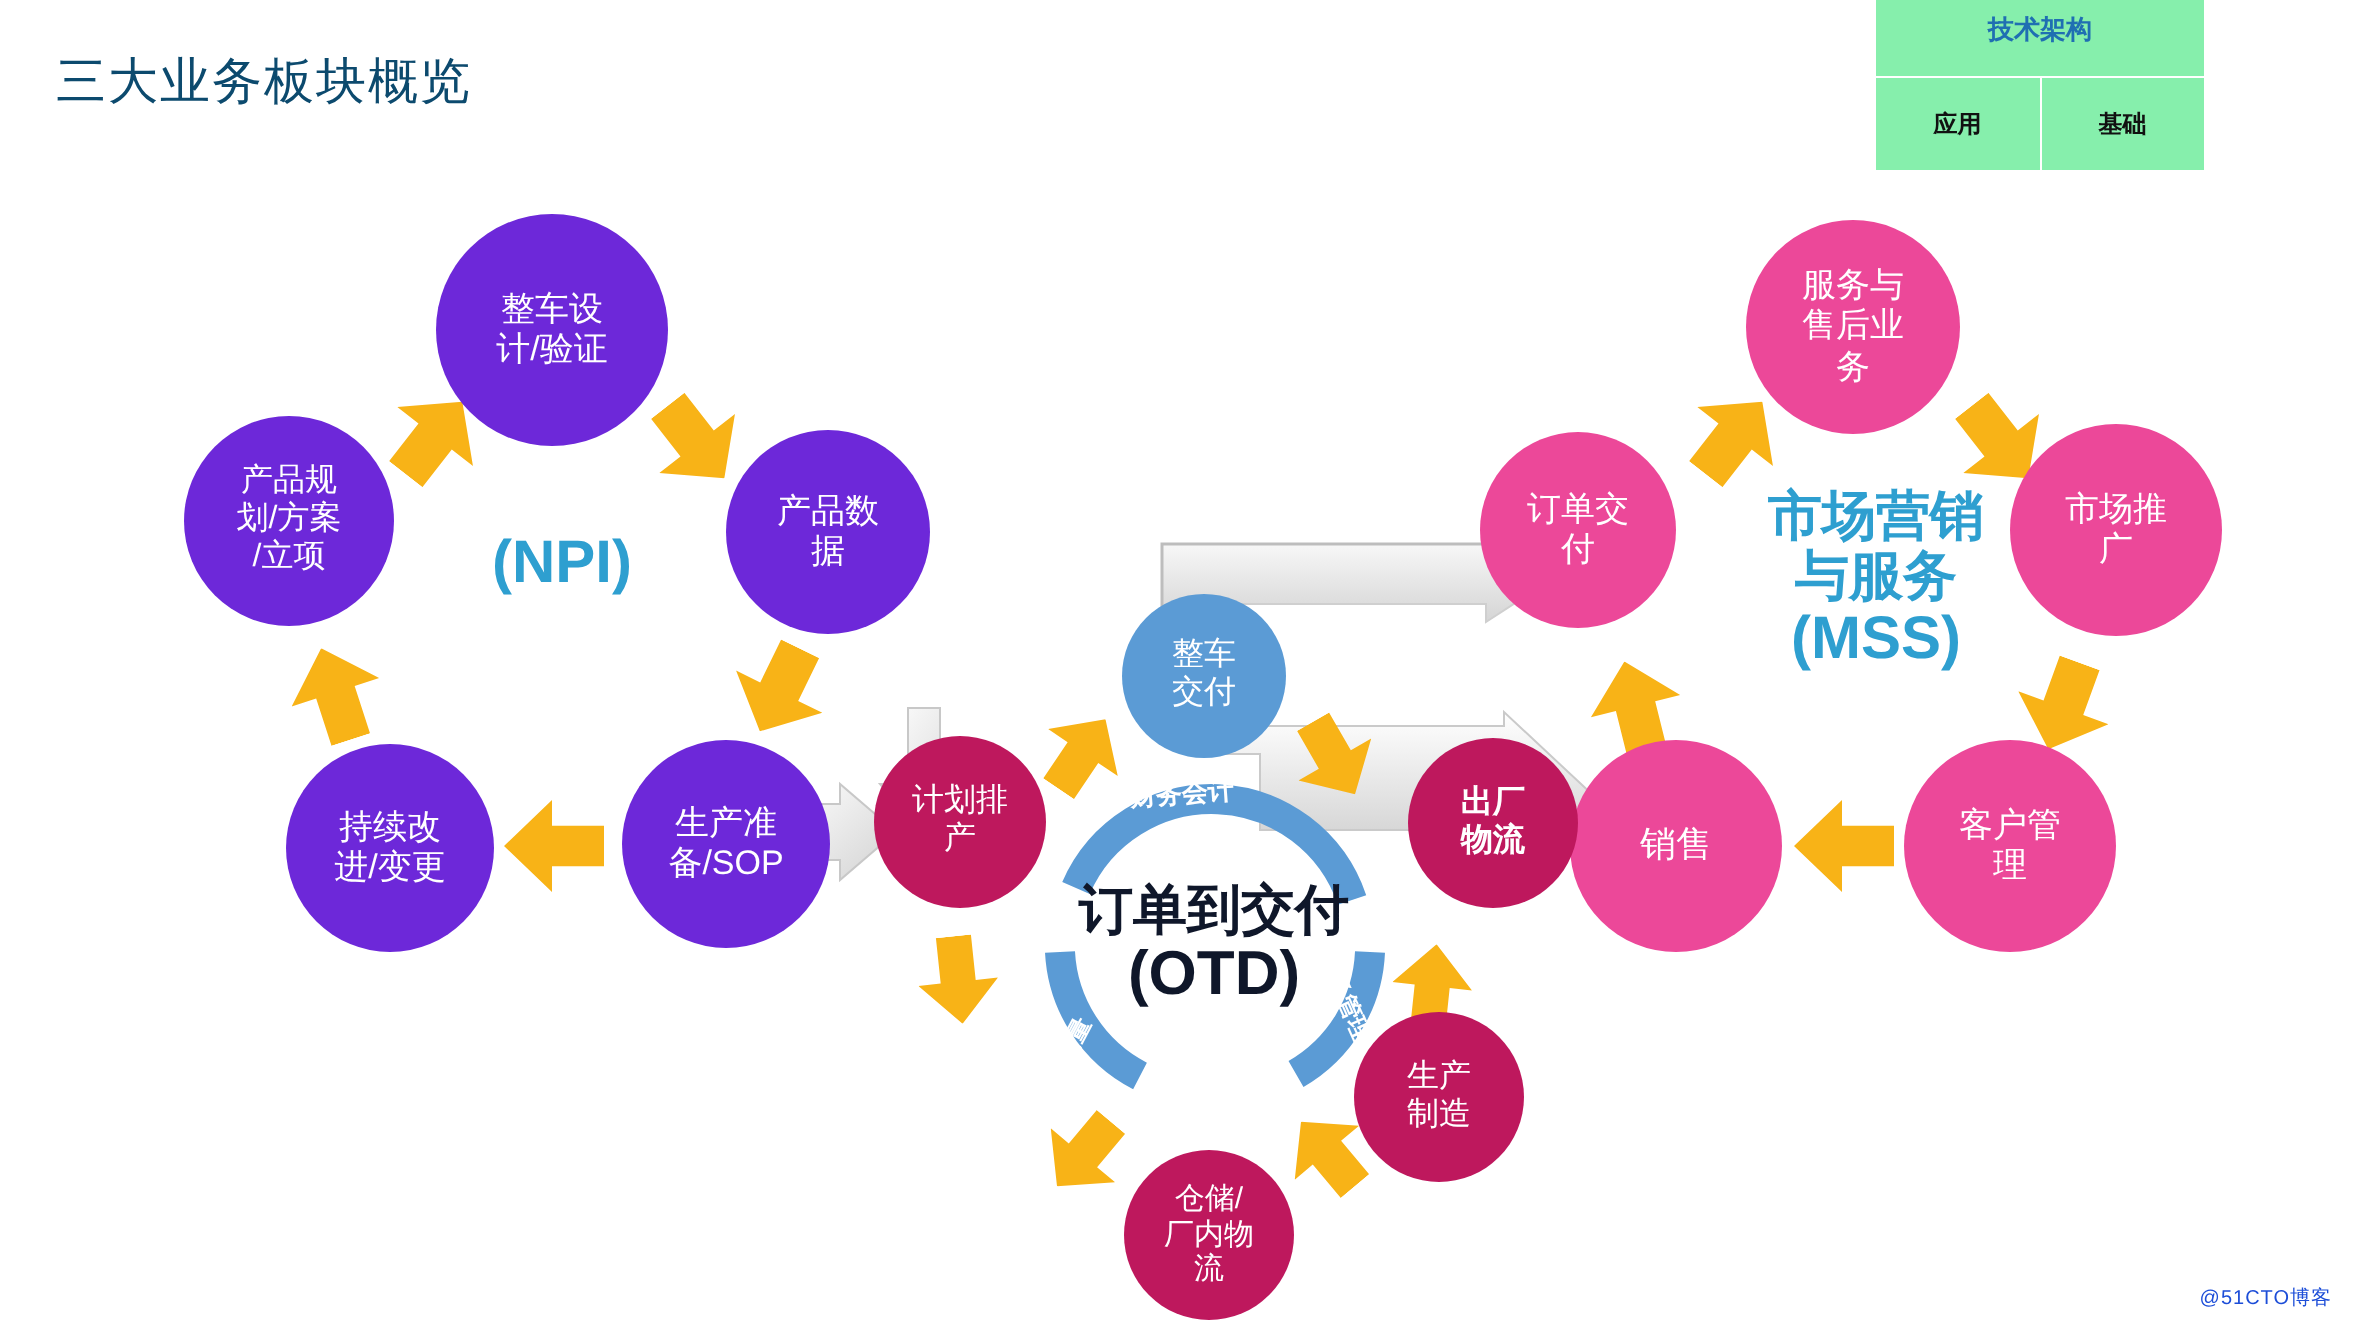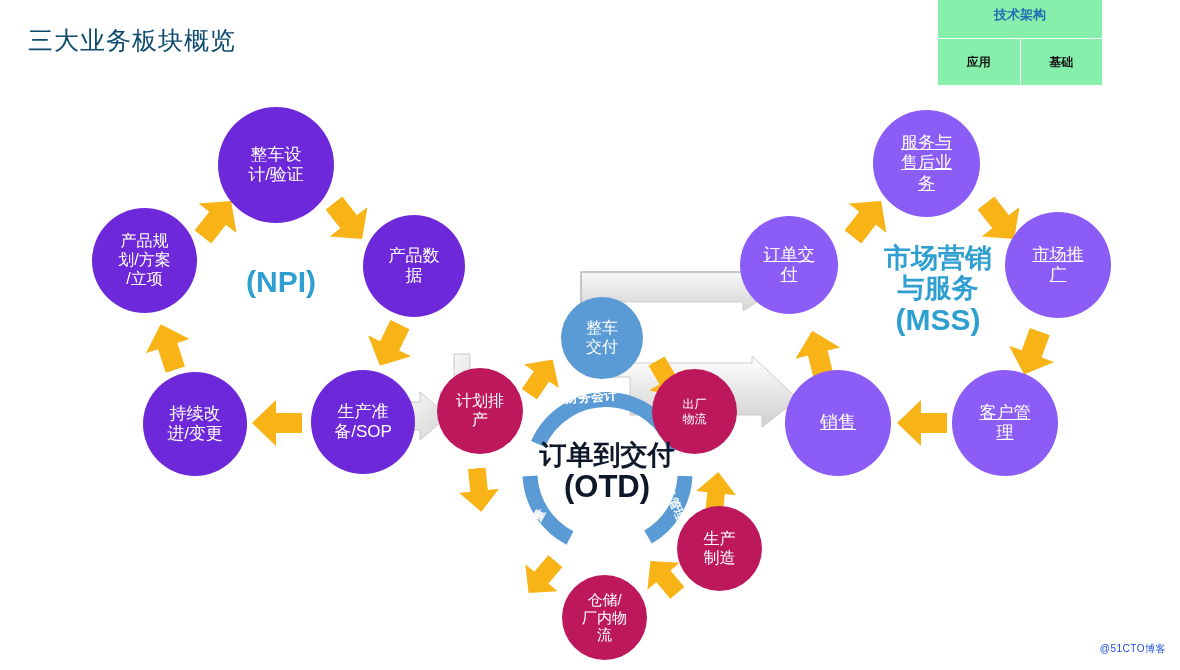--- a/index.html
+++ b/index.html
@@ -32,21 +32,21 @@
 
   
   .node{
     position:absolute;border-radius:50%;
     display:flex;align-items:center;justify-content:center;
     text-align:center;color:#ffffff;line-height:1.18;
     box-sizing:border-box;
   }
   .node span{display:block;padding:0 4px;}
   .teal{background:#6d28d9;}
-  .msblue{background:#8b5cf6;text-decoration:underline;}
+  .msblue{background:#ec4899;}
   .green{background:#be185d;}
   .midblue{background:#5B9BD5;}
 
   
   .caption{
     position:absolute;text-align:center;color:#2E9FD0;
     font-weight:bold;line-height:1.12;white-space:nowrap;
   }
   .caption .l1{display:block;}
   .caption .l2{display:block;}
@@ -220,21 +220,21 @@
   <div class="caption" style="left:843px;top:243px;width:190px;font-size:27px;">
     <span class="l1">市场营销</span>
     <span class="l1">与服务</span>
     <span class="l2" style="font-size:30px;">(MSS)</span>
   </div>
 
   <div class="node midblue" style="left:561px;top:297px;width:82px;height:82px;font-size:16px;">
     <span>整车<br>交付</span>
   </div>
 
-  <div class="node green" style="left:652px;top:369px;width:85px;height:85px;font-size:12px;">
+  <div class="node green" style="left:704px;top:369px;width:85px;height:85px;font-size:16px;font-weight:bold;">
     <span>出厂<br>物流</span>
   </div>
 
   <div class="node green" style="left:677px;top:506px;width:85px;height:85px;font-size:16px;">
     <span>生产<br>制造</span>
   </div>
 
   <div class="node green" style="left:562px;top:575px;width:85px;height:85px;font-size:15px;">
     <span>仓储/<br>厂内物<br>流</span>
   </div>

